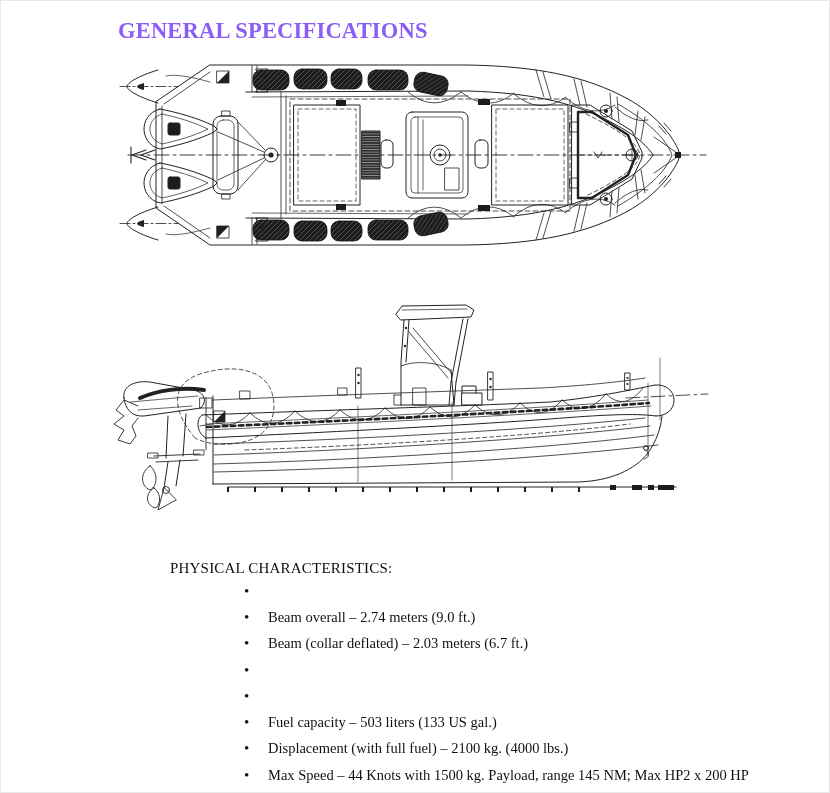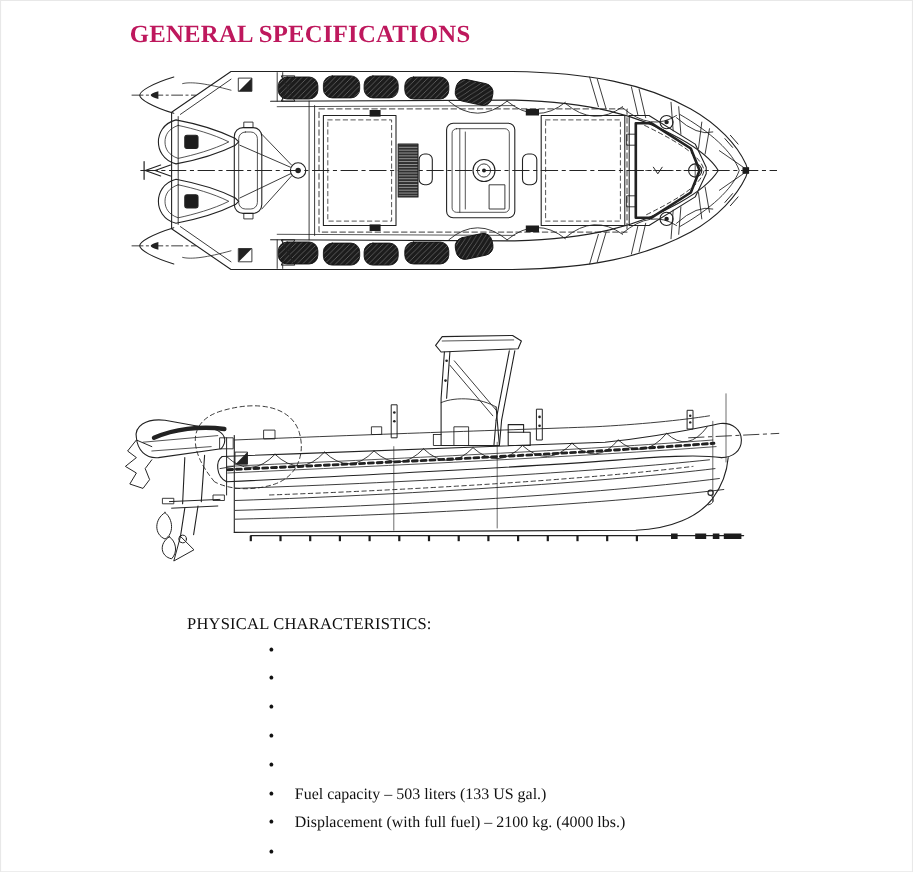--- a/index.html
+++ b/index.html
@@ -5,21 +5,21 @@
   html,body{margin:0;padding:0;}
   body{
     width:830px;height:793px;position:relative;overflow:hidden;
     background:#ffffff;
     box-shadow:inset 0 0 0 1px #e8e8e8;
     font-family:"Liberation Serif", serif;
     color:#121212;
   }
   .title{
     position:absolute;left:118px;top:3px;
-    font-size:22.5px;font-weight:700;letter-spacing:0.2px;color:#be185d;
+    font-size:22.5px;font-weight:700;letter-spacing:0.2px;color:#8b5cf6;
   }
   .fig{position:absolute;}
   #fig-top{left:118px;top:52px;}
   #fig-side{left:110px;top:298px;}
   .specs-heading{
     position:absolute;left:170px;top:548px;
     font-size:15px;font-weight:400;letter-spacing:0.2px;color:#0e0e0e;
   }
   ul.specs{position:absolute;left:244px;top:578px;margin:0;padding:0;list-style:none;}
   ul.specs li{height:26.3px;display:flex;align-items:center;font-size:14.5px;color:#111;}
@@ -279,34 +279,37 @@
 </svg>
 
 <h2 class="specs-heading">PHYSICAL CHARACTERISTICS:</h2>
 
 <ul class="specs">
   <li>
     <span class="bullet">•</span>
   </li>
   <li>
     <span class="bullet">•</span>
-  </li>
-  <li>
-    <span class="bullet">•</span>
+    <span class="txt">Beam overall – 2.74 meters (9.0 ft.)</span>
+  </li>
+  <li>
+    <span class="bullet">•</span>
+    <span class="txt">Beam (collar deflated) – 2.03 meters (6.7 ft.)</span>
   </li>
   <li>
     <span class="bullet">•</span>
   </li>
   <li>
     <span class="bullet">•</span>
   </li>
   <li>
     <span class="bullet">•</span>
     <span class="txt">Fuel capacity – 503 liters (133 US gal.)</span>
   </li>
   <li>
     <span class="bullet">•</span>
     <span class="txt">Displacement (with full fuel) – 2100 kg. (4000 lbs.)</span>
   </li>
   <li>
     <span class="bullet">•</span>
+    <span class="txt">Max Speed – 44 Knots with 1500 kg. Payload, range 145 NM; Max HP2 x 200 HP</span>
   </li>
 </ul>
 
 </body></html>

